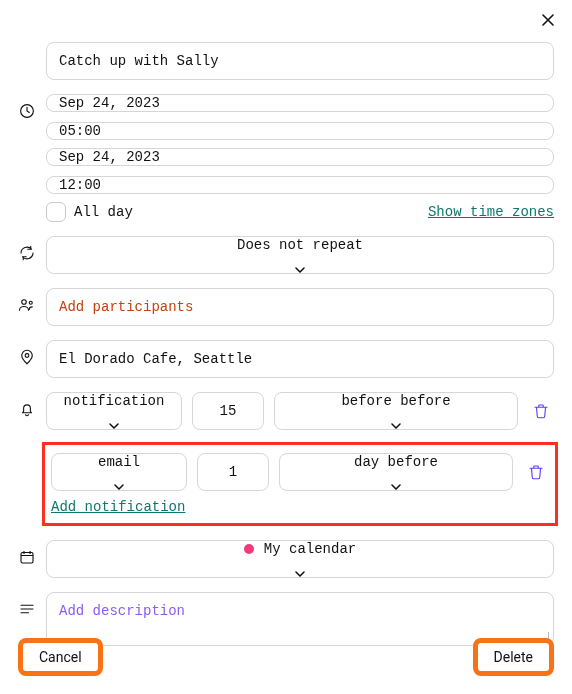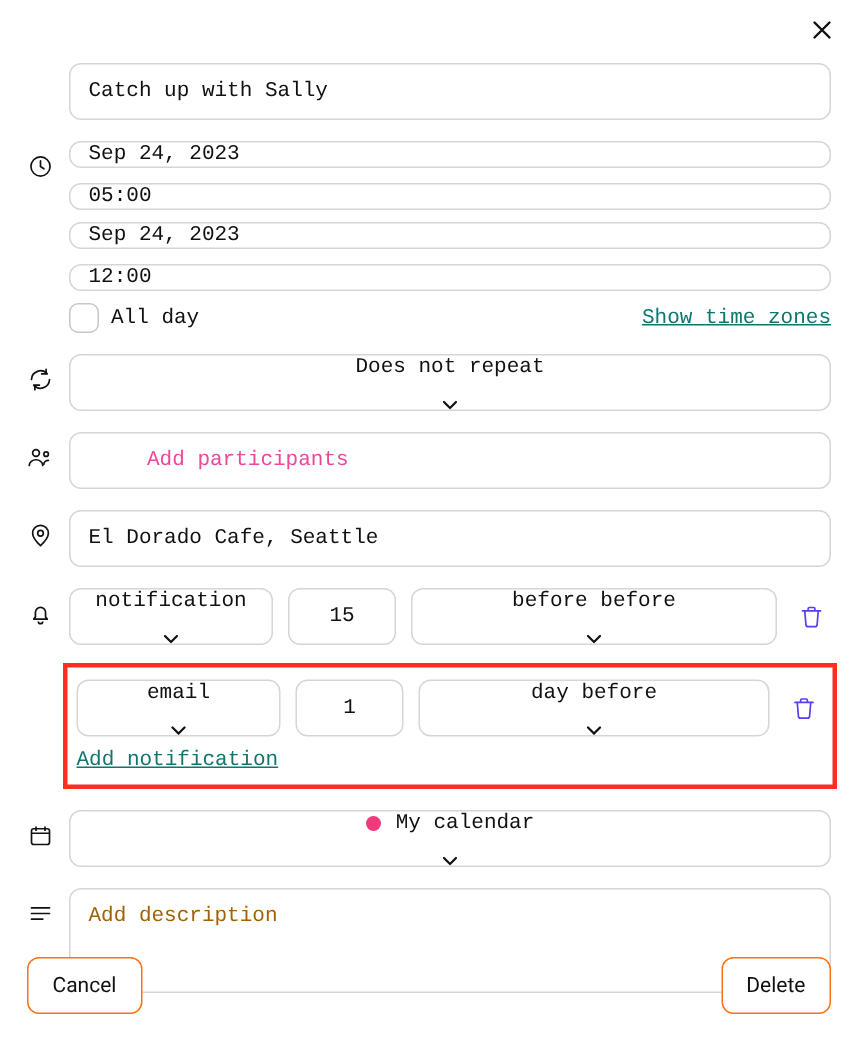--- a/index.html
+++ b/index.html
@@ -64,21 +64,21 @@
     position: relative;
   }
   .select {
     cursor: pointer;
     justify-content: space-between;
     flex-direction: column;
   }
   .select .caret {
     color: #111;
   }
-  .placeholder-text { color: #ec4899; margin-left: 39px; }
+  .placeholder-text { color: #c2410c; }
   .two-col {
     display: flex;
     gap: 10px;
     flex-direction: column;
   }
   .two-col .input:first-child { flex: 0 0 56%; }
   .two-col .input:last-child { flex: 1; }
   .allday-row {
     display: flex;
     align-items: center;
@@ -129,26 +129,26 @@
   }
   .cal-dot {
     width: 10px;
     height: 10px;
     border-radius: 50%;
     display: inline-block;
     margin-right: 10px;
   }
   .textarea {
     width: 100%;
-    height: 70px;
+    height: 54px;
     border: 1px solid #d6d6d6;
     border-radius: 8px;
     padding: 10px 12px;
     font-size: 14px;
-    color: #a16207;
+    color: #8b5cf6;
     resize: vertical;
     position: relative;
   }
   .textarea::after {
     content: '';
     position: absolute;
     right: 4px;
     bottom: 4px;
     width: 8px;
     height: 8px;
@@ -162,21 +162,21 @@
     right: 18px;
     display: flex;
     justify-content: space-between;
     align-items: center;
   }
   .footer-right { display: flex; gap: 10px; }
   .btn {
     height: 38px;
     padding: 0 16px;
     border-radius: 8px;
-    border: 1px solid #f97316;
+    border: 5px solid #f97316;
     background: #fff;
     font-size: 14px;
     cursor: pointer;
     display: flex;
     align-items: center;
     color: #111;
   }
   .btn.primary {
     background: #7c4dff;
     border-color: #7c4dff;

